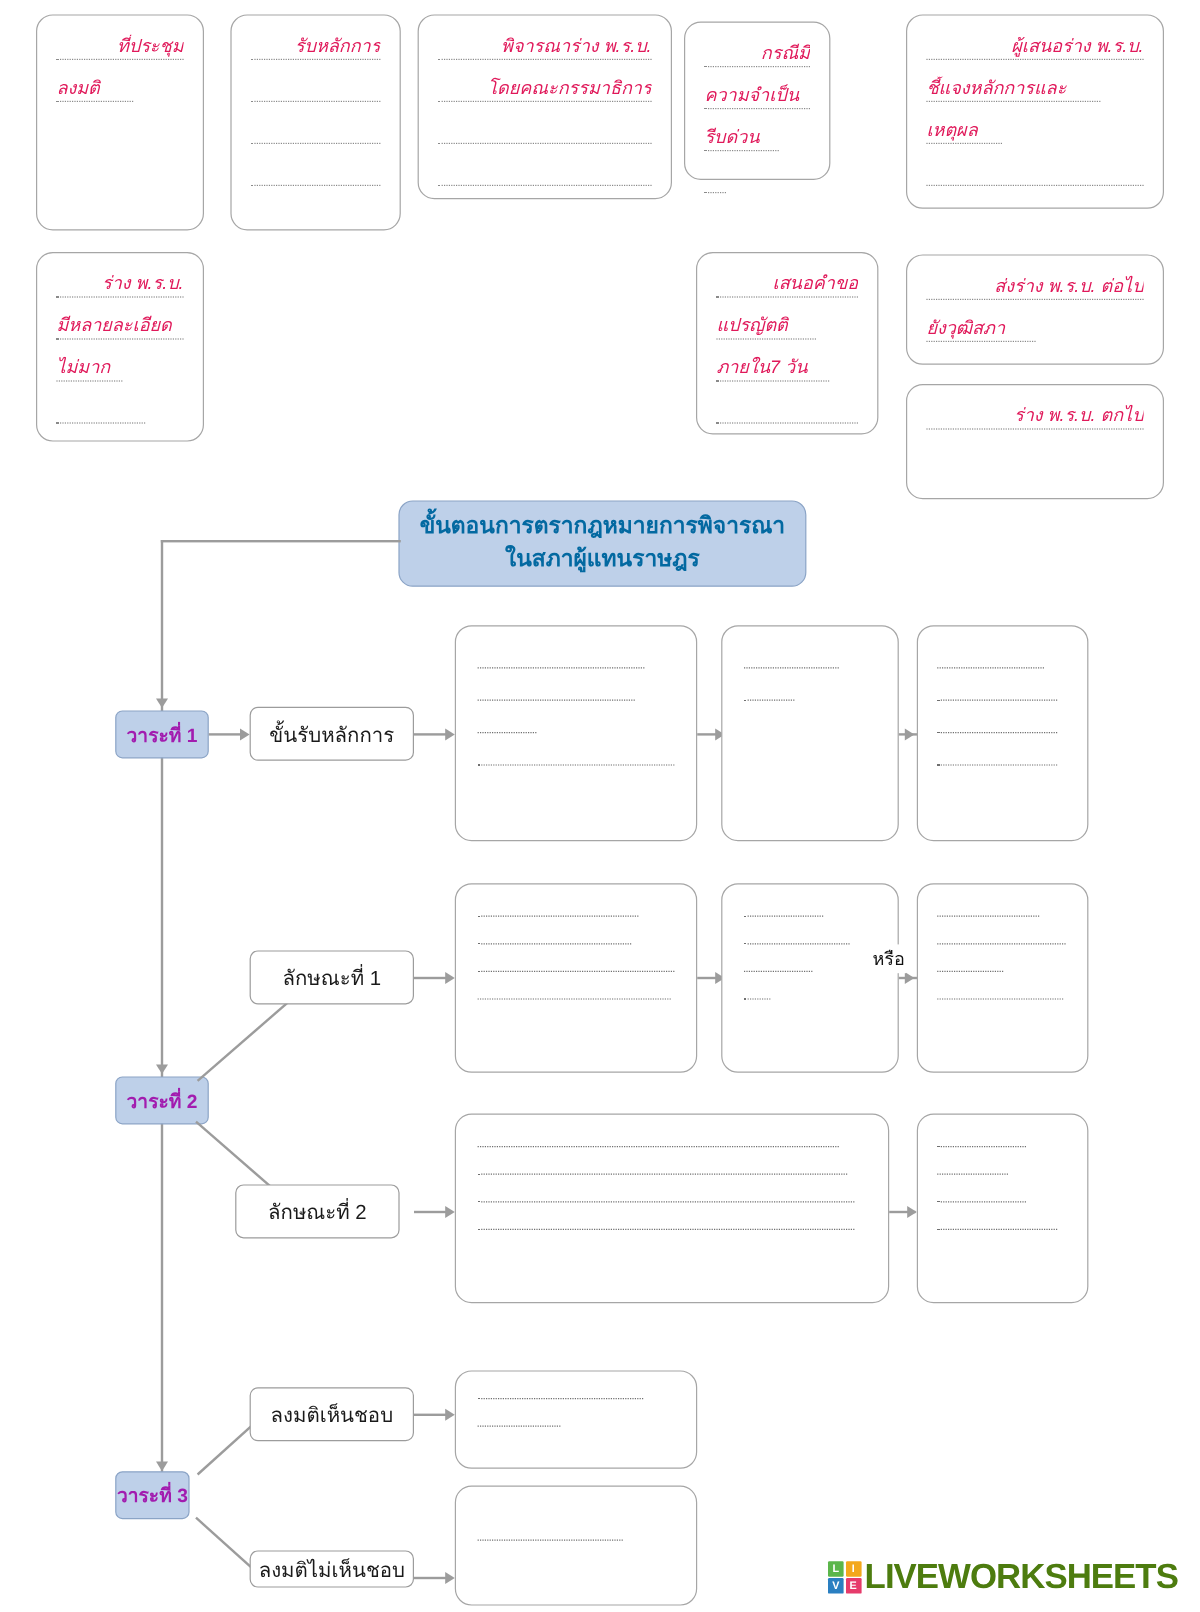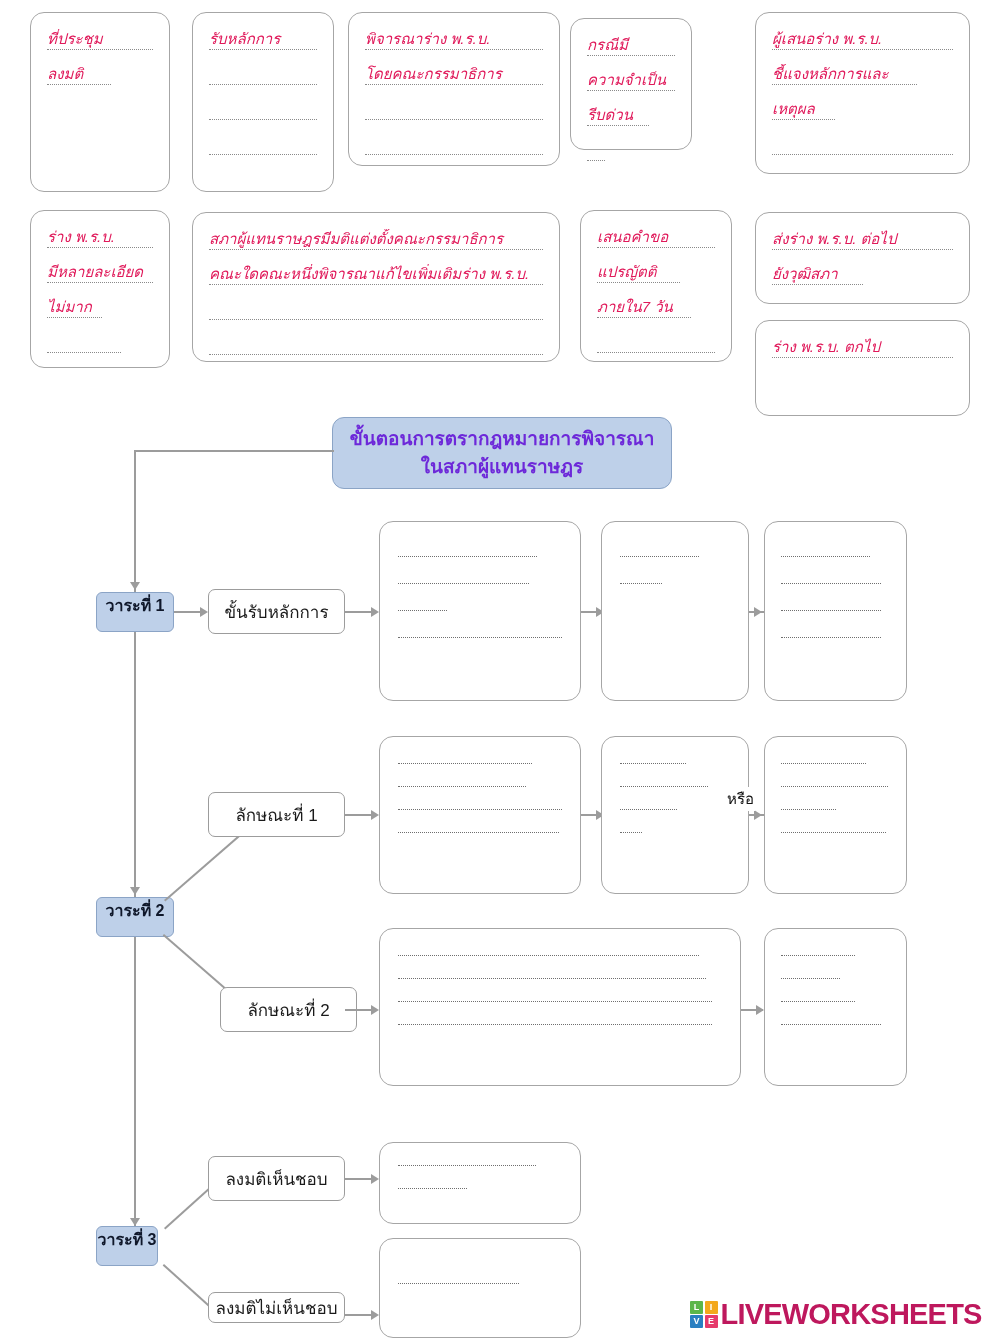--- a/index.html
+++ b/index.html
@@ -39,21 +39,21 @@
     border-bottom: 1.6px dotted #8a8a8a;
     color: #e0195a;
     font-style: italic;
     font-weight: 400;
     font-size: 15px;
     line-height: 20px;
     min-height: 20px;
     margin-bottom: 14px;
     white-space: nowrap;
     overflow: hidden;
-    text-align: left;
+    text-align: right;
   }
   .ans-line.left { text-align: left; }
   .ans-line.empty { color: transparent; }
   .ans-line.short50 { width: 50%; }
   .ans-line.short35 { width: 35%; }
   .ans-line.short20 { width: 20%; }
   .ans-line.short60 { width: 60%; }
   .ans-line.short70 { width: 70%; }
   .ans-line.short80 { width: 80%; }
 
@@ -78,39 +78,39 @@
     font-size: 17px;
     color: #1a1a1a;
   }
   .stage {
     position: absolute;
     box-sizing: border-box;
     background: #bed0e9;
     border: 1.1px solid #8ba4c6;
     border-radius: 6px;
     display: flex;
-    align-items: flex-start;
+    align-items: center;
     justify-content: center;
     font-size: 16px;
     font-weight: bold;
-    color: #0f172a;
+    color: #a21caf;
   }
   .title-box {
     position: absolute;
     box-sizing: border-box;
     background: #bed0e9;
     border: 1.2px solid #8ba4c6;
     border-radius: 12px;
     display: flex;
     flex-direction: column;
     align-items: center;
     justify-content: center;
     font-size: 19px;
     font-weight: bold;
-    color: #6d28d9;
+    color: #0369a1;
     line-height: 1.45;
     text-align: center;
   }
 
   
   .ln {
     position: absolute;
     background: #9c9c9c;
   }
   .ln.h { height: 1.6px; }
@@ -175,21 +175,21 @@
     font-size: 9px;
     font-weight: bold;
     color: #ffffff;
     line-height: 1;
     border-radius: 1px;
   }
   .lw-word {
     font-size: 29px;
     font-weight: bold;
     letter-spacing: -0.8px;
-    color: #be185d;
+    color: #4d7c0f;
   }
 </style>
 </head>
 <body>
 
 <div id="sheet">
 
   <div class="card" style="left:30px; top:12px; width:140px; height:180px;">
     <div class="ans-lines">
       <span class="ans-line">ที่ประชุม</span>
@@ -235,28 +235,20 @@
 
   <div class="card" style="left:30px; top:210px; width:140px; height:158px;">
     <div class="ans-lines">
       <span class="ans-line">ร่าง พ.ร.บ.</span>
       <span class="ans-line left">มีหลายละเอียด</span>
       <span class="ans-line short55 left" style="width:52%">ไม่มาก</span>
       <span class="ans-line empty short70 left">.</span>
     </div>
   </div>
 
-  <div class="card" style="left:192px; top:212px; width:368px; height:150px;">
-    <div class="ans-lines">
-      <span class="ans-line">สภาผู้แทนราษฎรมีมติแต่งตั้งคณะกรรมาธิการ</span>
-      <span class="ans-line">คณะใดคณะหนึ่งพิจารณาแก้ไขเพิ่มเติมร่าง พ.ร.บ.</span>
-      <span class="ans-line empty">.</span>
-      <span class="ans-line empty">.</span>
-    </div>
-  </div>
 
   <div class="card" style="left:580px; top:210px; width:152px; height:152px;">
     <div class="ans-lines">
       <span class="ans-line">เสนอคำขอ</span>
       <span class="ans-line short70 left">แปรญัตติ</span>
       <span class="ans-line short80 left">ภายใน7 วัน</span>
       <span class="ans-line empty">.</span>
     </div>
   </div>
 
@@ -378,21 +370,21 @@
       <span class="blank-line" style="width:50%; margin-bottom:22px;"></span>
       <span class="blank-line" style="width:96%;"></span>
     </div>
   </div>
 
   <div class="diag" style="left:164px; top:934px; transform: rotate(41deg);">
     <div class="shaft" style="width:98px;"></div>
     <div class="head" style="left:92px;"></div>
   </div>
 
-  <div class="proc" style="left:220px; top:987px; width:137px; height:45px;">
+  <div class="proc" style="left:196px; top:987px; width:137px; height:45px;">
     <span>ลักษณะที่ 2</span>
   </div>
 
   <div class="ln h" style="left:345px; top:1009px; width:28px;"></div>
   <div class="arrow-r" style="left:371px; top:1005px;"></div>
 
   <div class="card" style="left:379px; top:928px; width:362px; height:158px;">
     <div class="ans-lines" style="padding:26px 18px 0 18px;">
       <span class="blank-line" style="width:93%; margin-bottom:22px;"></span>
       <span class="blank-line" style="width:95%; margin-bottom:22px;"></span>

